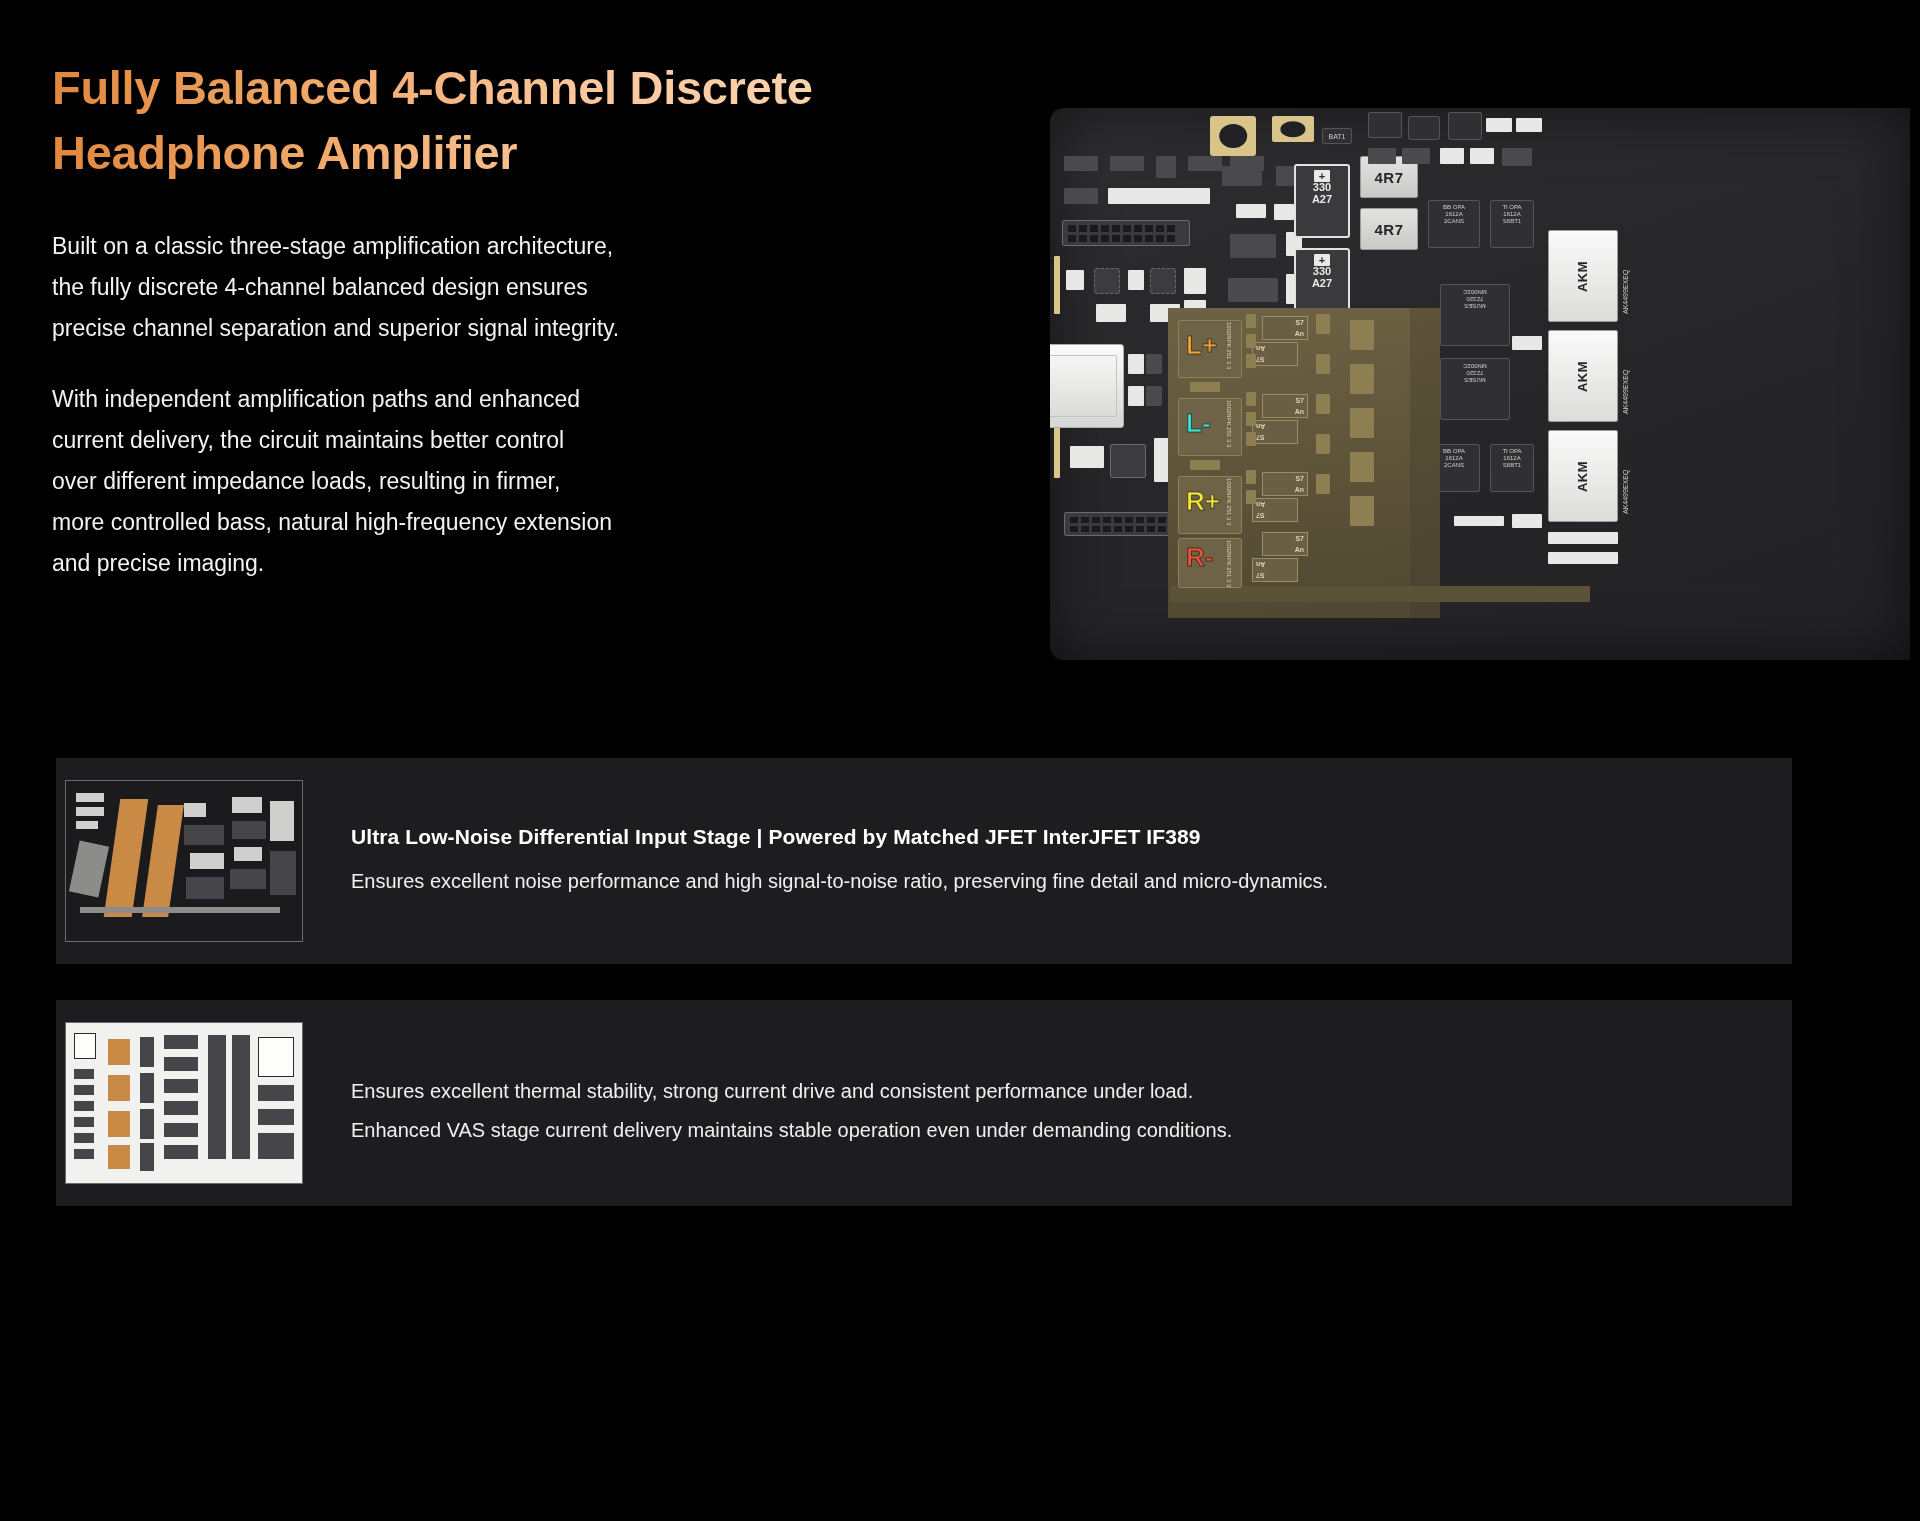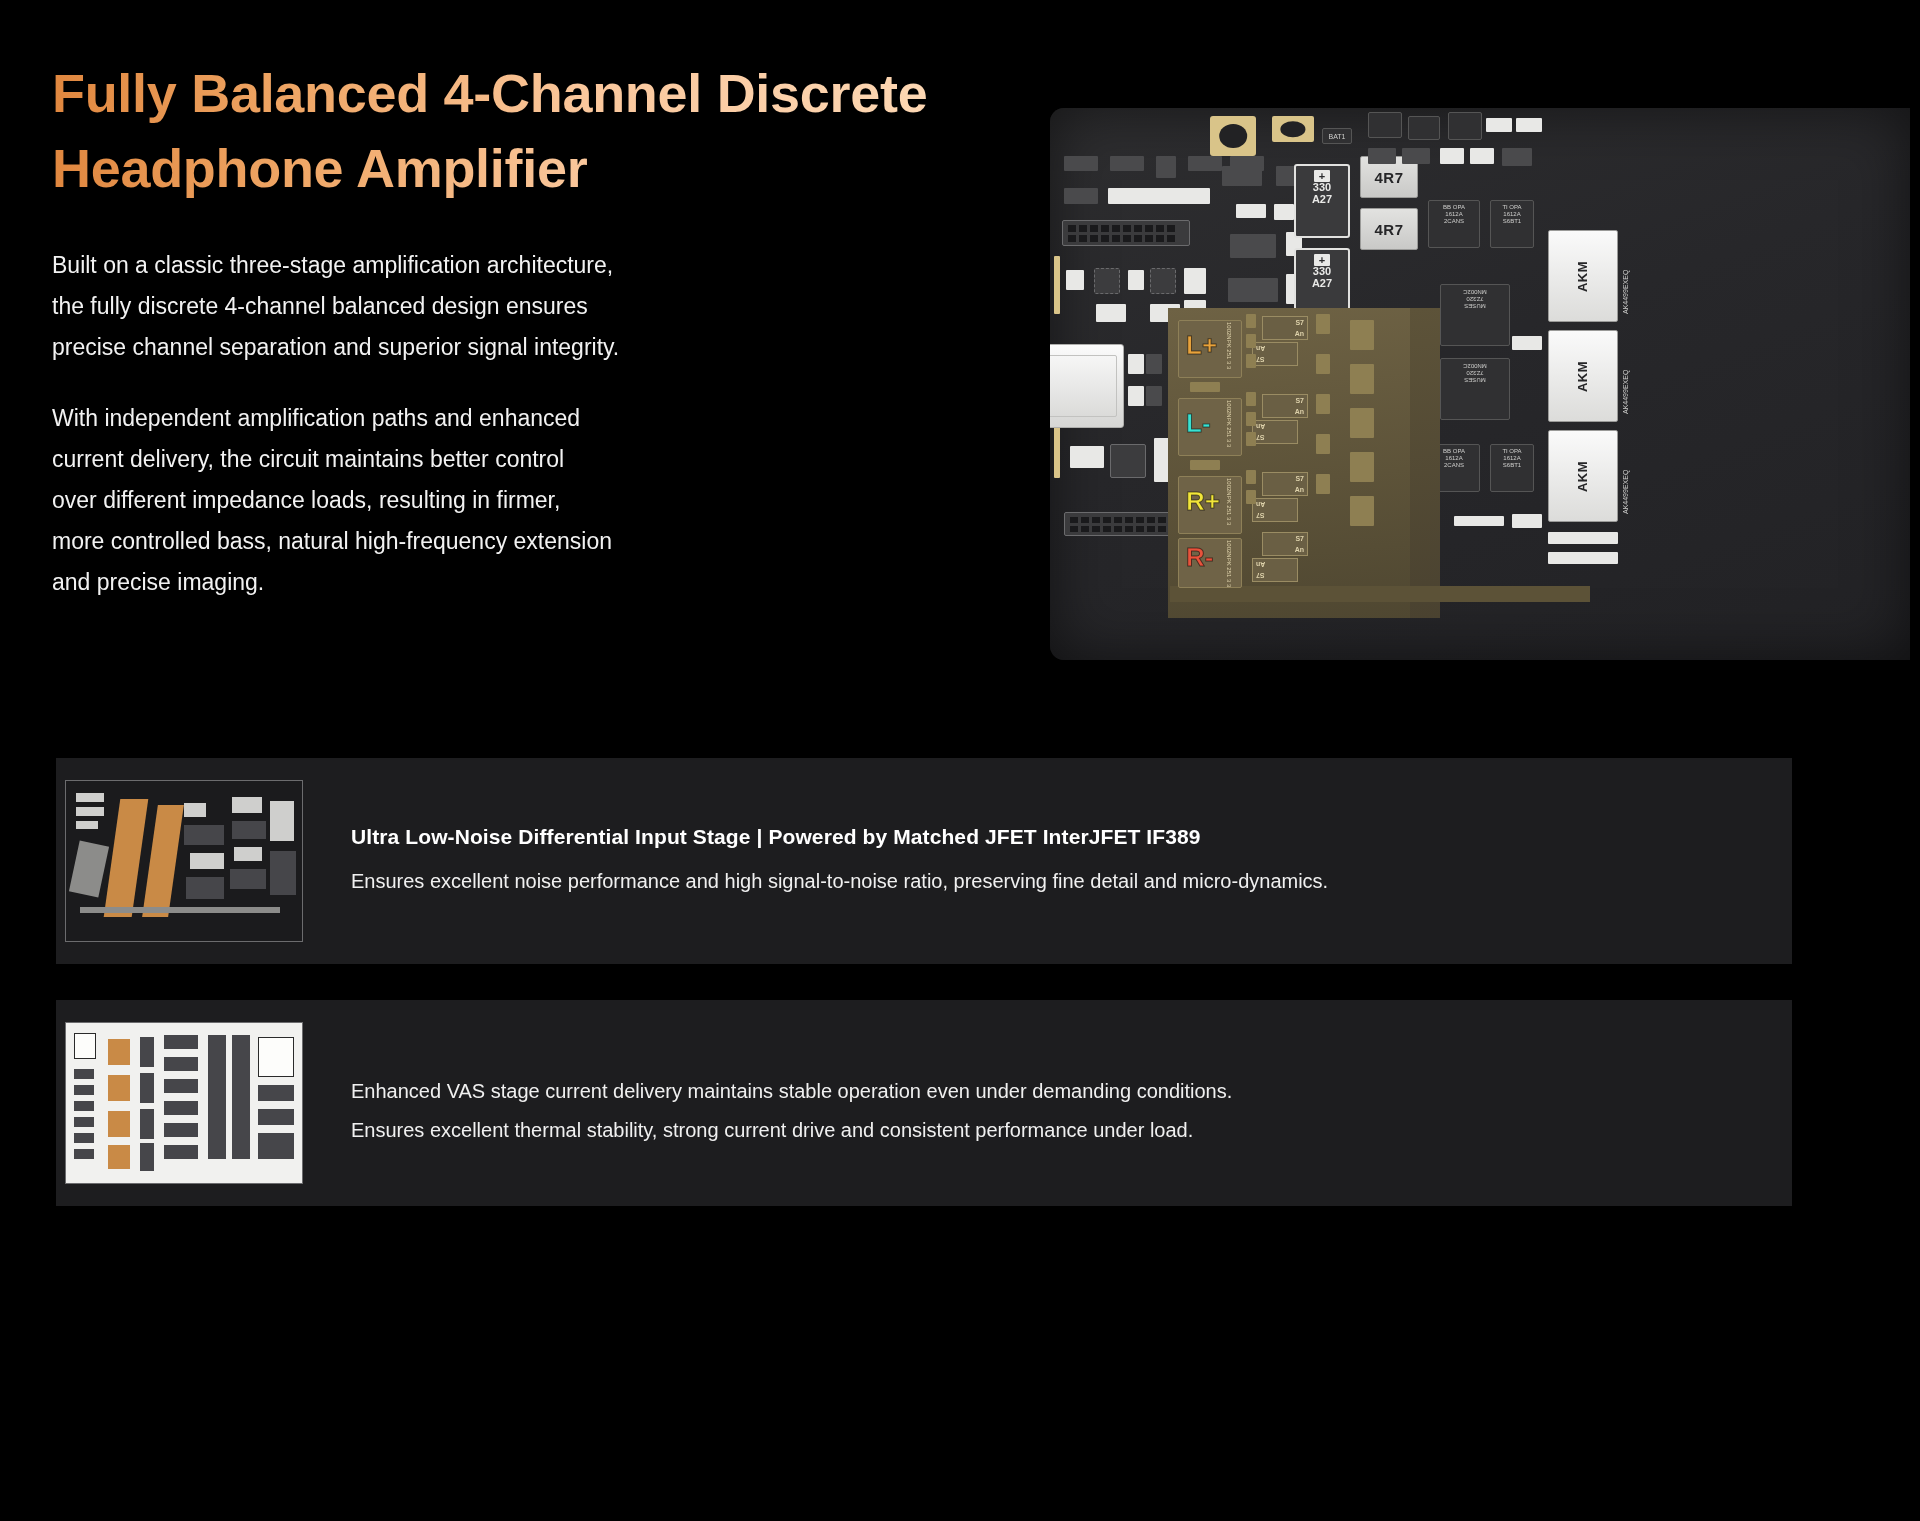--- a/index.html
+++ b/index.html
@@ -7,21 +7,21 @@
     width: 1920px; height: 1521px;
     background: #000000;
     font-family: "Liberation Sans", sans-serif;
     overflow: hidden;
   }
   .page { position: relative; width: 1920px; height: 1521px; background: #000; }
 
   
   .hero-text { position: absolute; left: 52px; top: 56px; width: 920px; }
   .headline {
-    font-size: 54px; font-weight: 700; line-height: 1.38;
+    font-size: 47px; font-weight: 700; line-height: 1.38;
     letter-spacing: -0.3px;
     background: linear-gradient(90deg, #e0873f 0%, #f0a868 28%, #fac79c 58%, #fdd9b6 100%);
     -webkit-background-clip: text; background-clip: text;
     -webkit-text-fill-color: transparent; color: transparent;
     white-space: pre-line;
   }
   .subhead {
     margin-top: 22px;
     font-size: 34px; font-weight: 700; color: #fbeed3;
     letter-spacing: 0.1px;
@@ -467,18 +467,18 @@
         <div class="t d" style="left:98px;top:100px;width:34px;height:14px;"></div>
         <div class="t d" style="left:98px;top:122px;width:34px;height:14px;"></div>
         <div class="t d" style="left:142px;top:12px;width:18px;height:124px;"></div>
         <div class="t d" style="left:166px;top:12px;width:18px;height:124px;"></div>
         <div class="t w" style="left:192px;top:14px;width:36px;height:40px;border:1px solid #2a2a2a;"></div>
         <div class="t d" style="left:192px;top:62px;width:36px;height:16px;"></div>
         <div class="t d" style="left:192px;top:86px;width:36px;height:16px;"></div>
         <div class="t d" style="left:192px;top:110px;width:36px;height:26px;"></div>
       </div>
       <div class="card-body">
+        <div class="card-line">Ensures excellent thermal stability, strong current drive and consistent performance under load.</div>
         <div class="card-line">Enhanced VAS stage current delivery maintains stable operation even under demanding conditions.</div>
-        <div class="card-line">Ensures excellent thermal stability, strong current drive and consistent performance under load.</div>
       </div>
     </div>
   </div>
 </div>
 
 </body></html>

